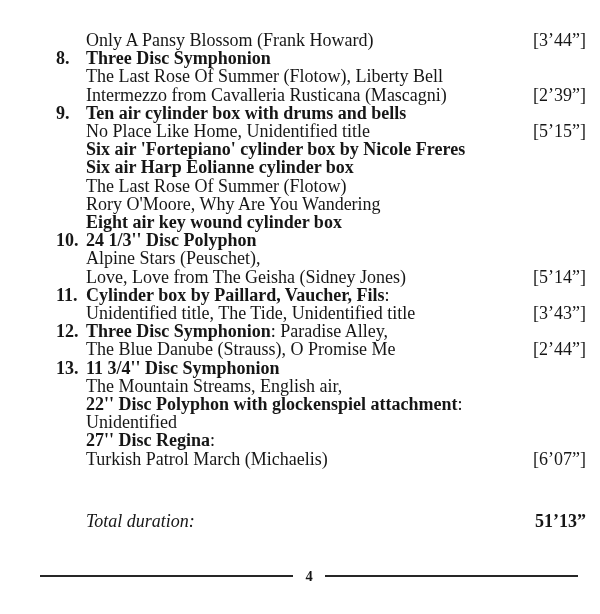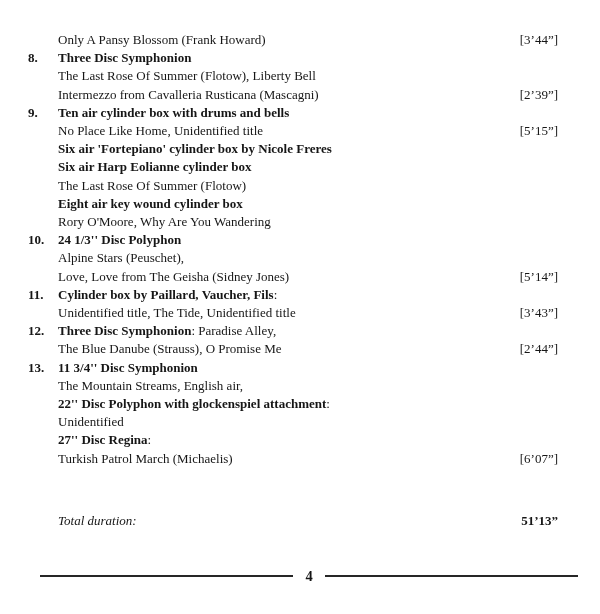--- a/index.html
+++ b/index.html
@@ -7,24 +7,24 @@
     position: relative;
     width: 600px;
     height: 614px;
     background: #ffffff;
     font-family: "Liberation Serif", "DejaVu Serif", serif;
     color: #161616;
     overflow: hidden;
   }
   .list {
     position: absolute;
-    left: 28px;
+    left: 56px;
     top: 31px;
     width: 530px;
-    font-size: 13px;
+    font-size: 18px;
     line-height: 18.2px;
   }
   .row { display: flex; align-items: baseline; }
   .num {
     flex: 0 0 30px;
     width: 30px;
     font-weight: 700;
     white-space: nowrap;
   }
   .txt { flex: 1 1 auto; white-space: nowrap; }
@@ -98,26 +98,26 @@
           <span class="txt"><span class="b">Six air Harp Eolianne cylinder box</span></span>
           <span class="dur"></span>
         </div>
         <div class="row">
           <span class="num"></span>
           <span class="txt"><span>The Last Rose Of Summer (Flotow)</span></span>
           <span class="dur"></span>
         </div>
         <div class="row">
           <span class="num"></span>
-          <span class="txt"><span class="b">Eight air key wound cylinder box</span></span>
+          <span class="txt"><span>Rory O'Moore, Why Are You Wandering</span></span>
           <span class="dur"></span>
         </div>
         <div class="row">
           <span class="num"></span>
-          <span class="txt"><span>Rory O'Moore, Why Are You Wandering</span></span>
+          <span class="txt"><span class="b">Eight air key wound cylinder box</span></span>
           <span class="dur"></span>
         </div>
         <div class="row">
           <span class="num">10.</span>
           <span class="txt"><span class="b">24 1/3'' Disc Polyphon</span></span>
           <span class="dur"></span>
         </div>
         <div class="row">
           <span class="num"></span>
           <span class="txt"><span>Alpine Stars (Peuschet),</span></span>

